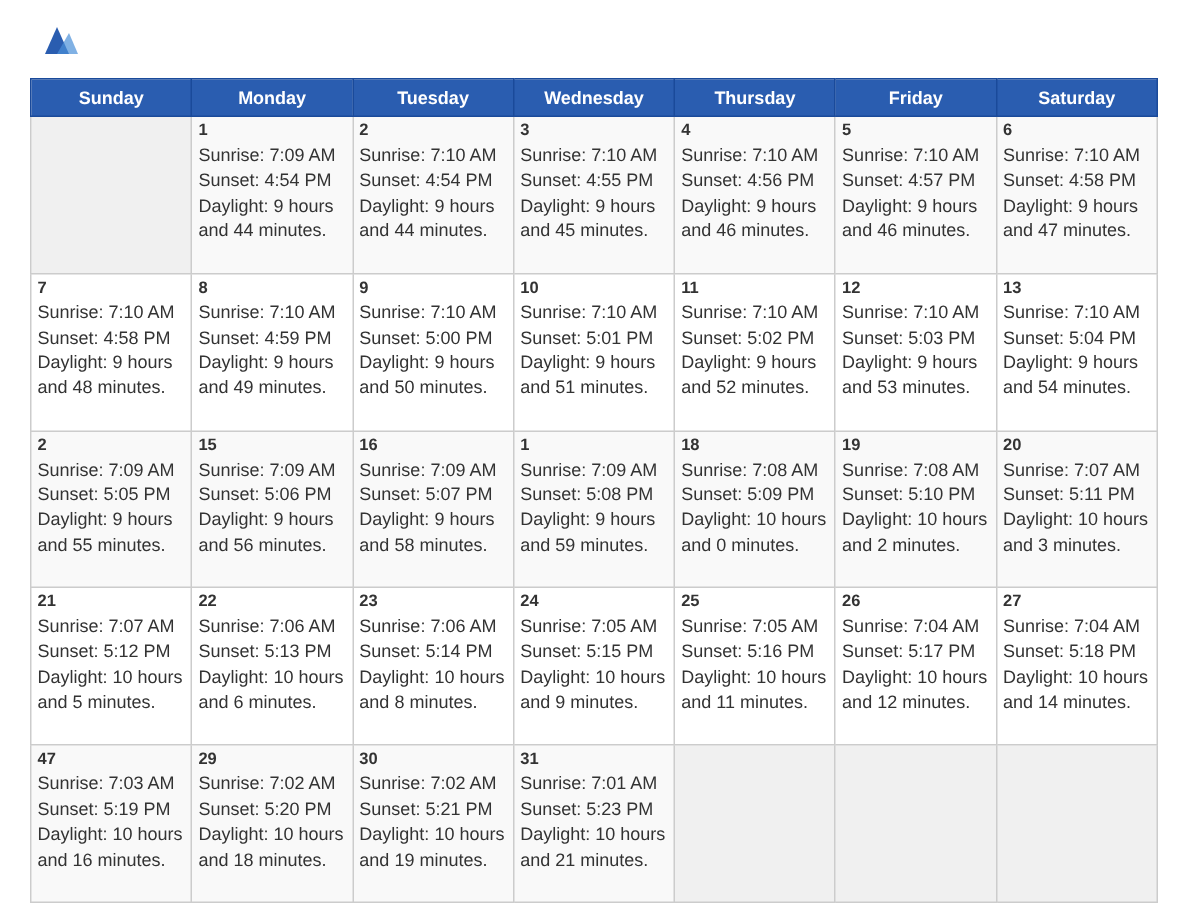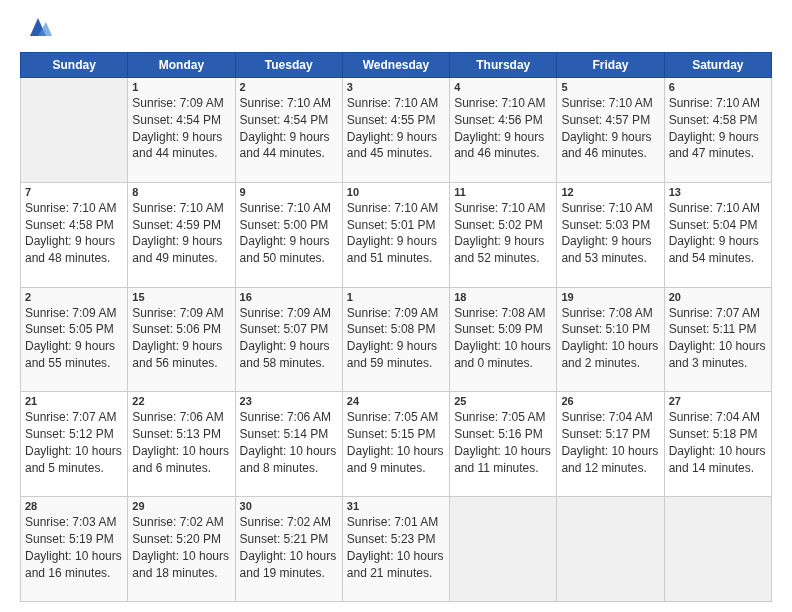--- a/index.html
+++ b/index.html
@@ -332,21 +332,21 @@
           <td>
             <span class="day-num">27</span>
             <div class="cell-info" style="white-space: pre-line;">Sunrise: 7:04 AM
 Sunset: 5:18 PM
 Daylight: 10 hours
 and 14 minutes.</div>
           </td>
         </tr>
         <tr>
           <td>
-            <span class="day-num">28</span>
+            <span class="day-num">47</span>
             <div class="cell-info" style="white-space: pre-line;">Sunrise: 7:03 AM
 Sunset: 5:19 PM
 Daylight: 10 hours
 and 16 minutes.</div>
           </td>
           <td>
             <span class="day-num">29</span>
             <div class="cell-info" style="white-space: pre-line;">Sunrise: 7:02 AM
 Sunset: 5:20 PM
 Daylight: 10 hours

